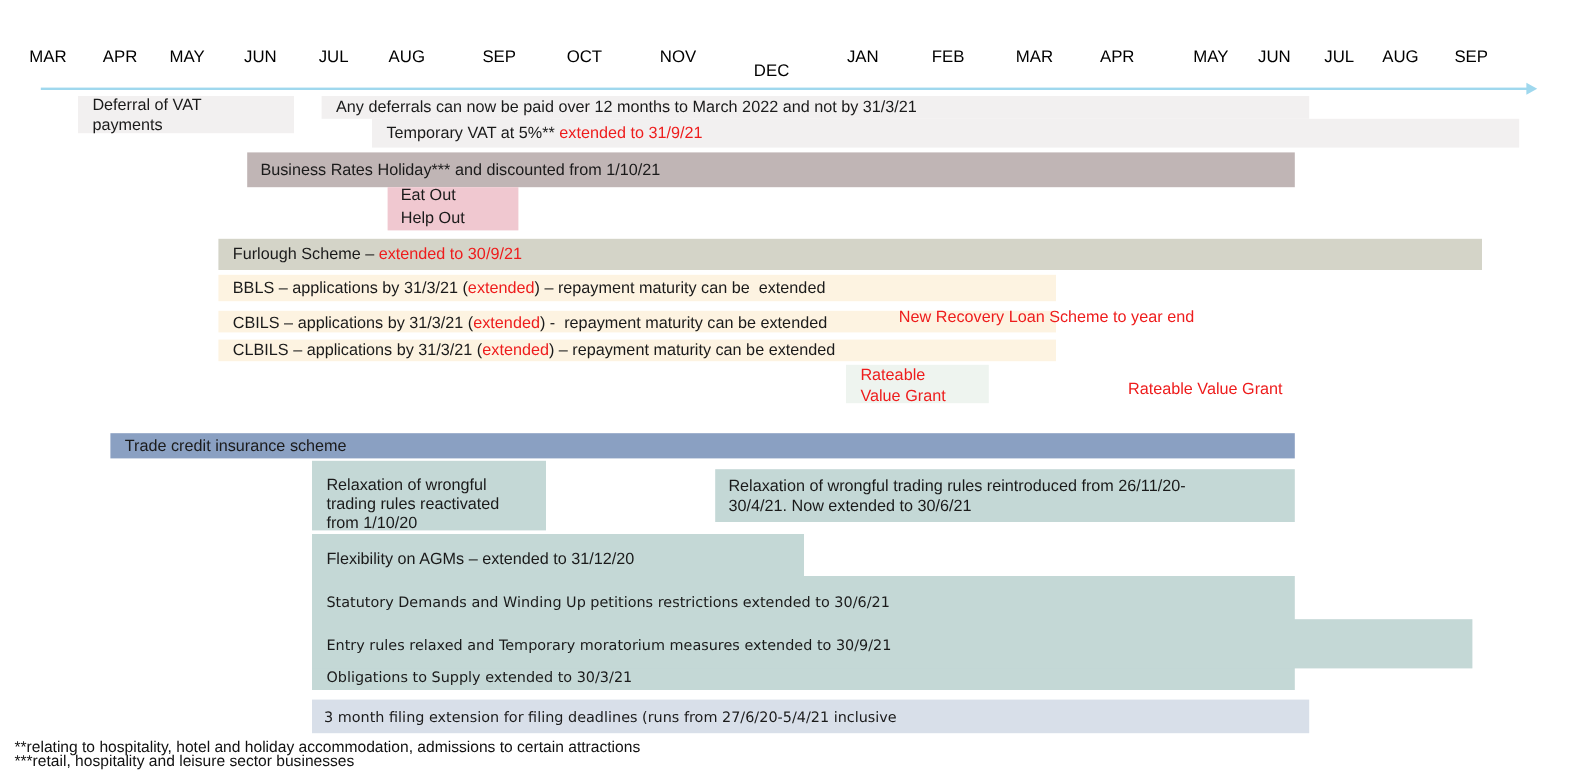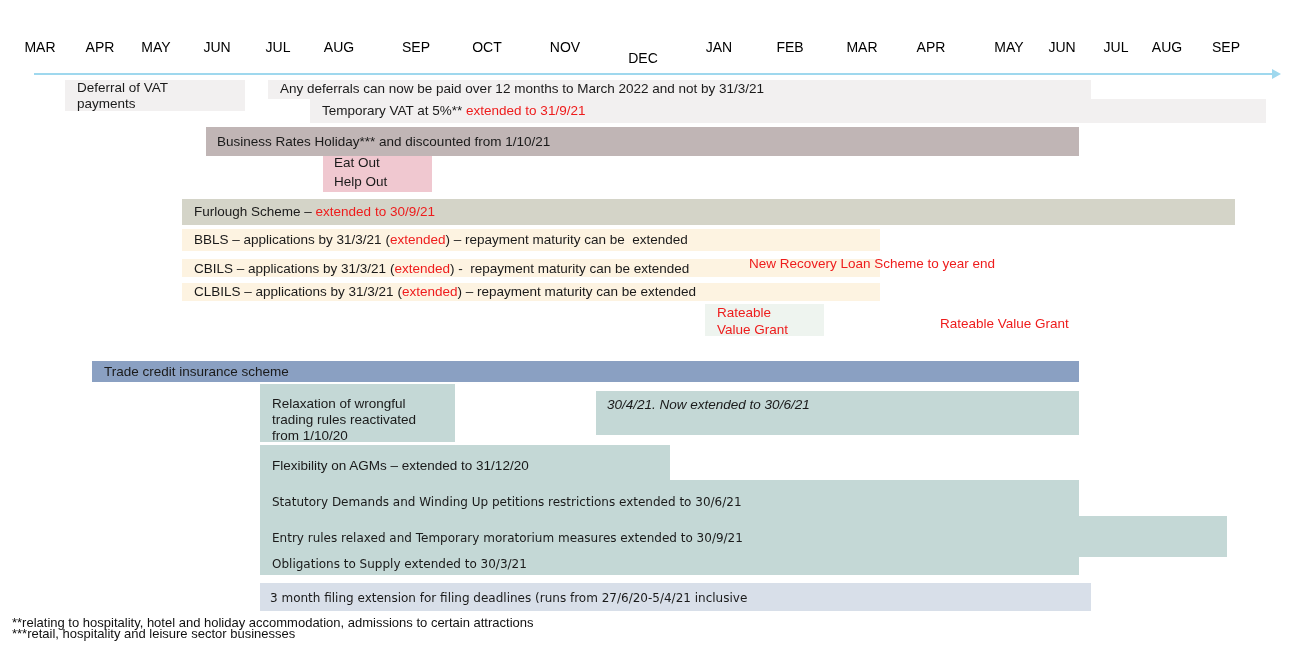--- a/index.html
+++ b/index.html
@@ -100,21 +100,22 @@
   <span>Trade credit insurance scheme</span>
 </div>
 
 <div class="bar" style="left:260px;top:384px;width:195px;height:58px;background:#c4d8d6;padding:12px 0 0 12px;overflow:hidden;">
   <div style="line-height:16px;">Relaxation of wrongful</div>
   <div style="line-height:16px;">trading rules reactivated</div>
   <div style="line-height:16px;">from 1/10/20</div>
 </div>
 
 <div class="bar" style="left:596px;top:391px;width:483px;height:44px;background:#c4d8d6;padding:5px 0 0 11px;">
-  <div style="line-height:17px;font-style:italic;">30/4/21. Now extended to 30/6/21</div>
+  <div style="line-height:17px;">Relaxation of wrongful trading rules reintroduced from 26/11/20-</div>
+  <div style="line-height:17px;">30/4/21. Now extended to 30/6/21</div>
 </div>
 
 <div class="bar" style="left:260px;top:445px;width:410px;height:36px;background:#c4d8d6;padding:12px 0 0 12px;">
   <span>Flexibility on AGMs – extended to 31/12/20</span>
 </div>
 
 <div class="bar calibri" style="left:260px;top:480px;width:819px;height:95px;background:#c4d8d6;padding:13px 0 0 12px;">
   <span>Statutory Demands and Winding Up petitions restrictions extended to 30/6/21</span>
 </div>
 

